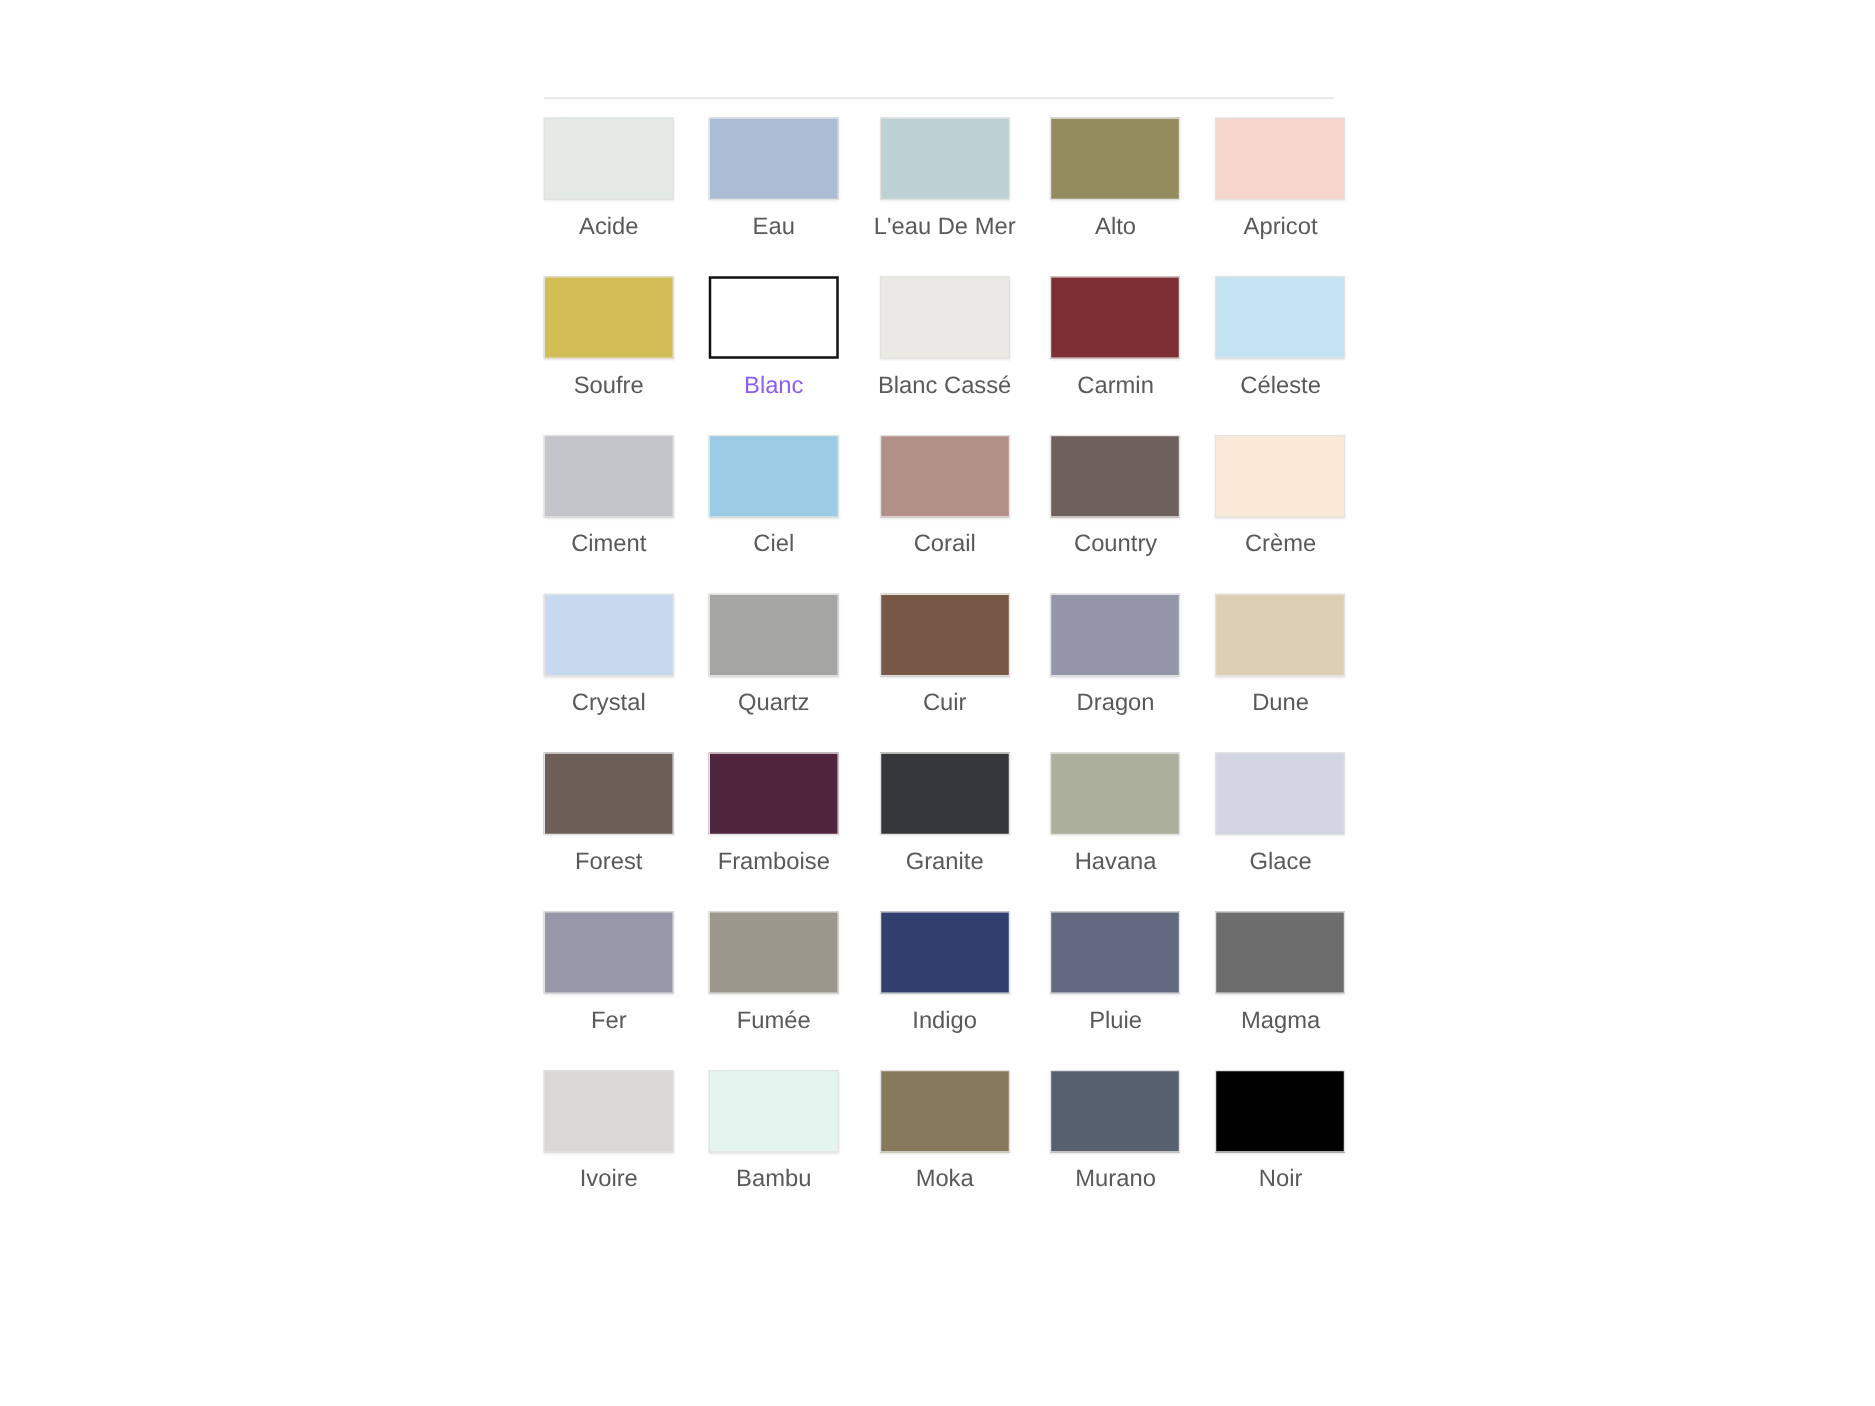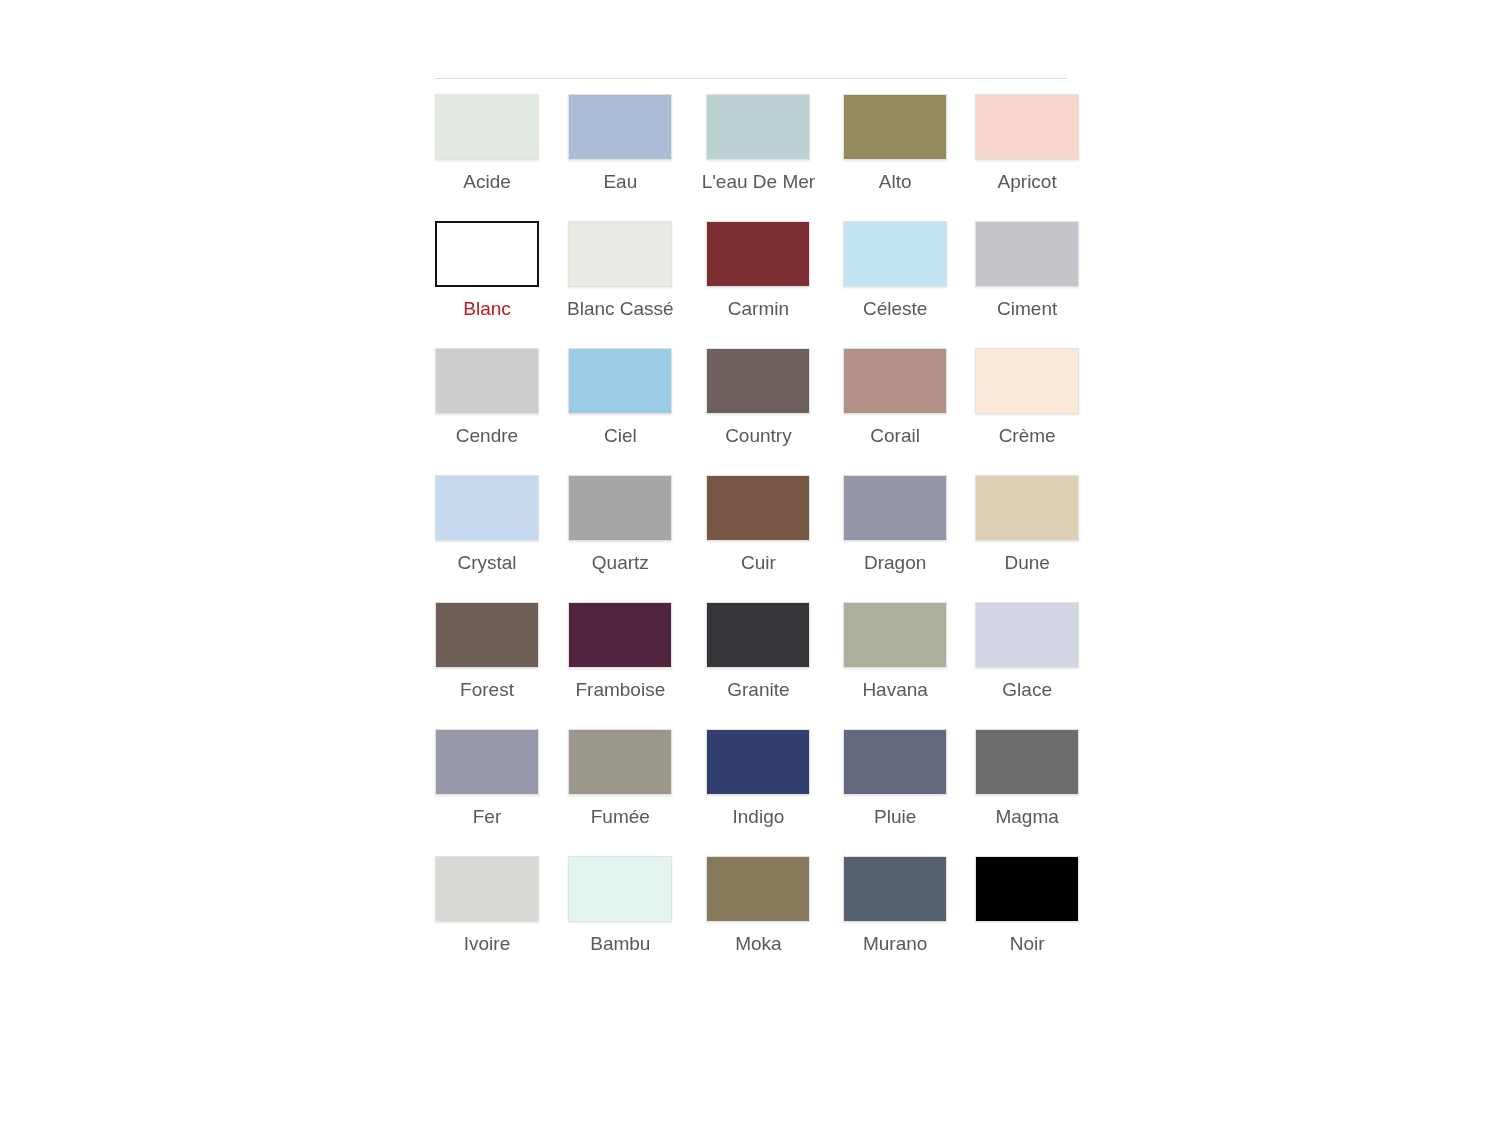--- a/index.html
+++ b/index.html
@@ -60,21 +60,21 @@
   .swatch-label {
     margin-top: 11px;
     font-size: 19px;
     line-height: 22px;
     color: #595959;
     text-align: center;
     white-space: nowrap;
     font-family: "Liberation Sans", sans-serif;
   }
   .swatch-label.emphasis {
-    color: #b91c1c;
+    color: #8b5cf6;
   }
 </style>
 </head>
 <body>
 
 <div class="page">
   <div class="palette-wrap">
     <div class="top-divider"></div>
     <div class="swatch-grid">
         <div class="swatch-cell">
@@ -91,54 +91,54 @@
         </div>
         <div class="swatch-cell">
           <div class="swatch-chip" style="background-color: rgb(148, 140, 94);"></div>
           <div class="swatch-label">Alto</div>
         </div>
         <div class="swatch-cell">
           <div class="swatch-chip" style="background-color: rgb(245, 213, 204);"></div>
           <div class="swatch-label">Apricot</div>
         </div>
         <div class="swatch-cell">
+          <div class="swatch-chip" style="background-color: rgb(210, 188, 85);"></div>
+          <div class="swatch-label">Soufre</div>
+        </div>
+        <div class="swatch-cell">
           <div class="swatch-chip outlined" style="background-color: rgb(255, 255, 255);"></div>
           <div class="swatch-label emphasis">Blanc</div>
         </div>
         <div class="swatch-cell">
           <div class="swatch-chip" style="background-color: rgb(234, 233, 227);"></div>
           <div class="swatch-label">Blanc Cassé</div>
         </div>
         <div class="swatch-cell">
           <div class="swatch-chip" style="background-color: rgb(126, 47, 51);"></div>
           <div class="swatch-label">Carmin</div>
         </div>
         <div class="swatch-cell">
           <div class="swatch-chip" style="background-color: rgb(196, 227, 242);"></div>
           <div class="swatch-label">Céleste</div>
         </div>
         <div class="swatch-cell">
           <div class="swatch-chip" style="background-color: rgb(195, 197, 203);"></div>
           <div class="swatch-label">Ciment</div>
         </div>
         <div class="swatch-cell">
-          <div class="swatch-chip" style="background-color: rgb(205, 205, 203);"></div>
-          <div class="swatch-label">Cendre</div>
-        </div>
-        <div class="swatch-cell">
           <div class="swatch-chip" style="background-color: rgb(156, 204, 229);"></div>
           <div class="swatch-label">Ciel</div>
         </div>
         <div class="swatch-cell">
+          <div class="swatch-chip" style="background-color: rgb(177, 145, 135);"></div>
+          <div class="swatch-label">Corail</div>
+        </div>
+        <div class="swatch-cell">
           <div class="swatch-chip" style="background-color: rgb(110, 96, 93);"></div>
           <div class="swatch-label">Country</div>
-        </div>
-        <div class="swatch-cell">
-          <div class="swatch-chip" style="background-color: rgb(177, 145, 135);"></div>
-          <div class="swatch-label">Corail</div>
         </div>
         <div class="swatch-cell">
           <div class="swatch-chip" style="background-color: rgb(251, 233, 215);"></div>
           <div class="swatch-label">Crème</div>
         </div>
         <div class="swatch-cell">
           <div class="swatch-chip" style="background-color: rgb(198, 217, 239);"></div>
           <div class="swatch-label">Crystal</div>
         </div>
         <div class="swatch-cell">

